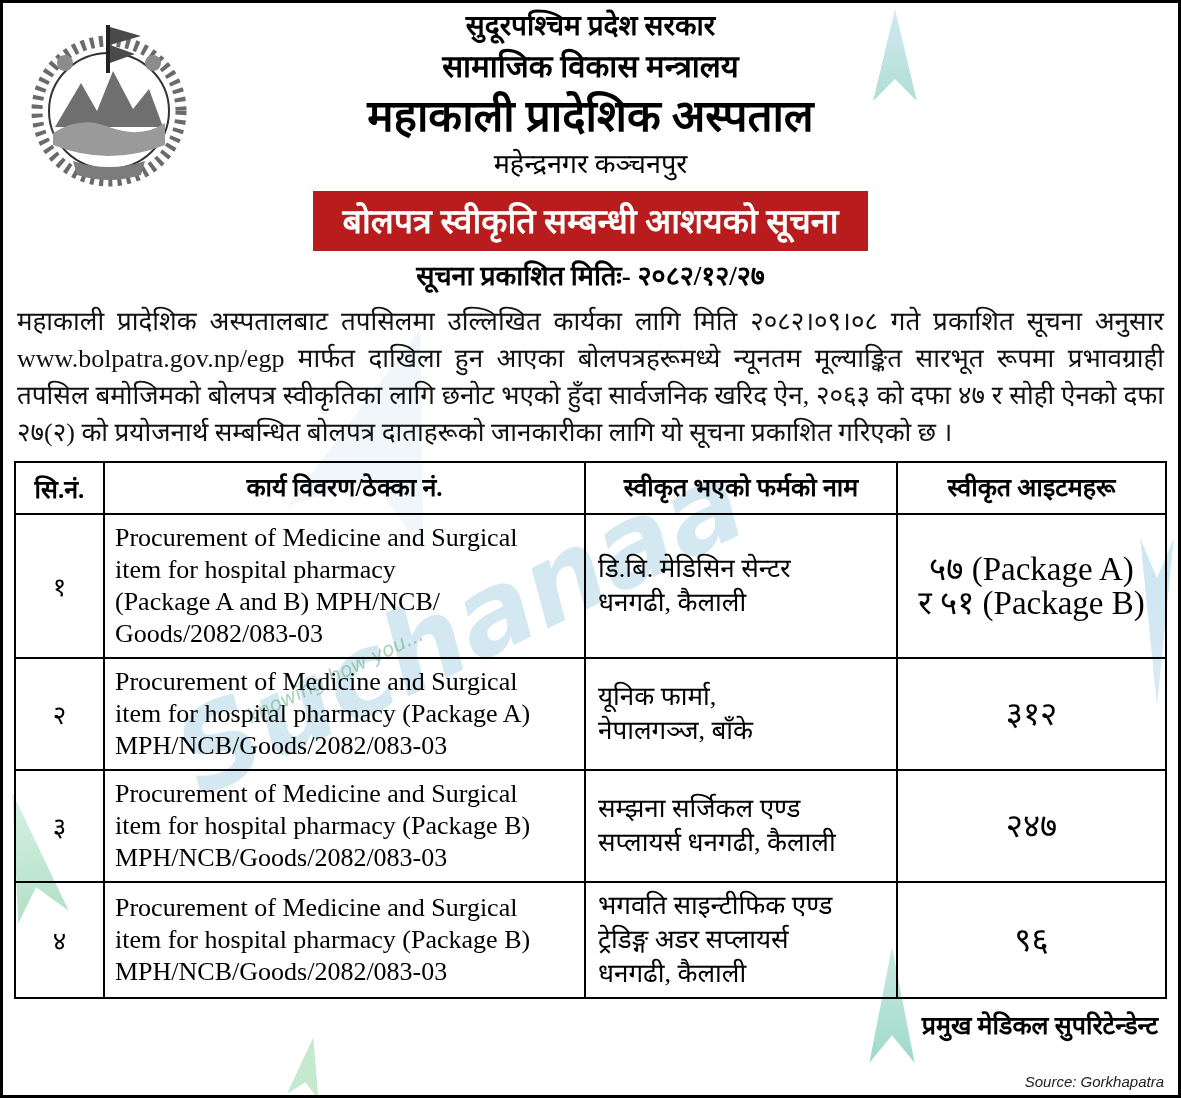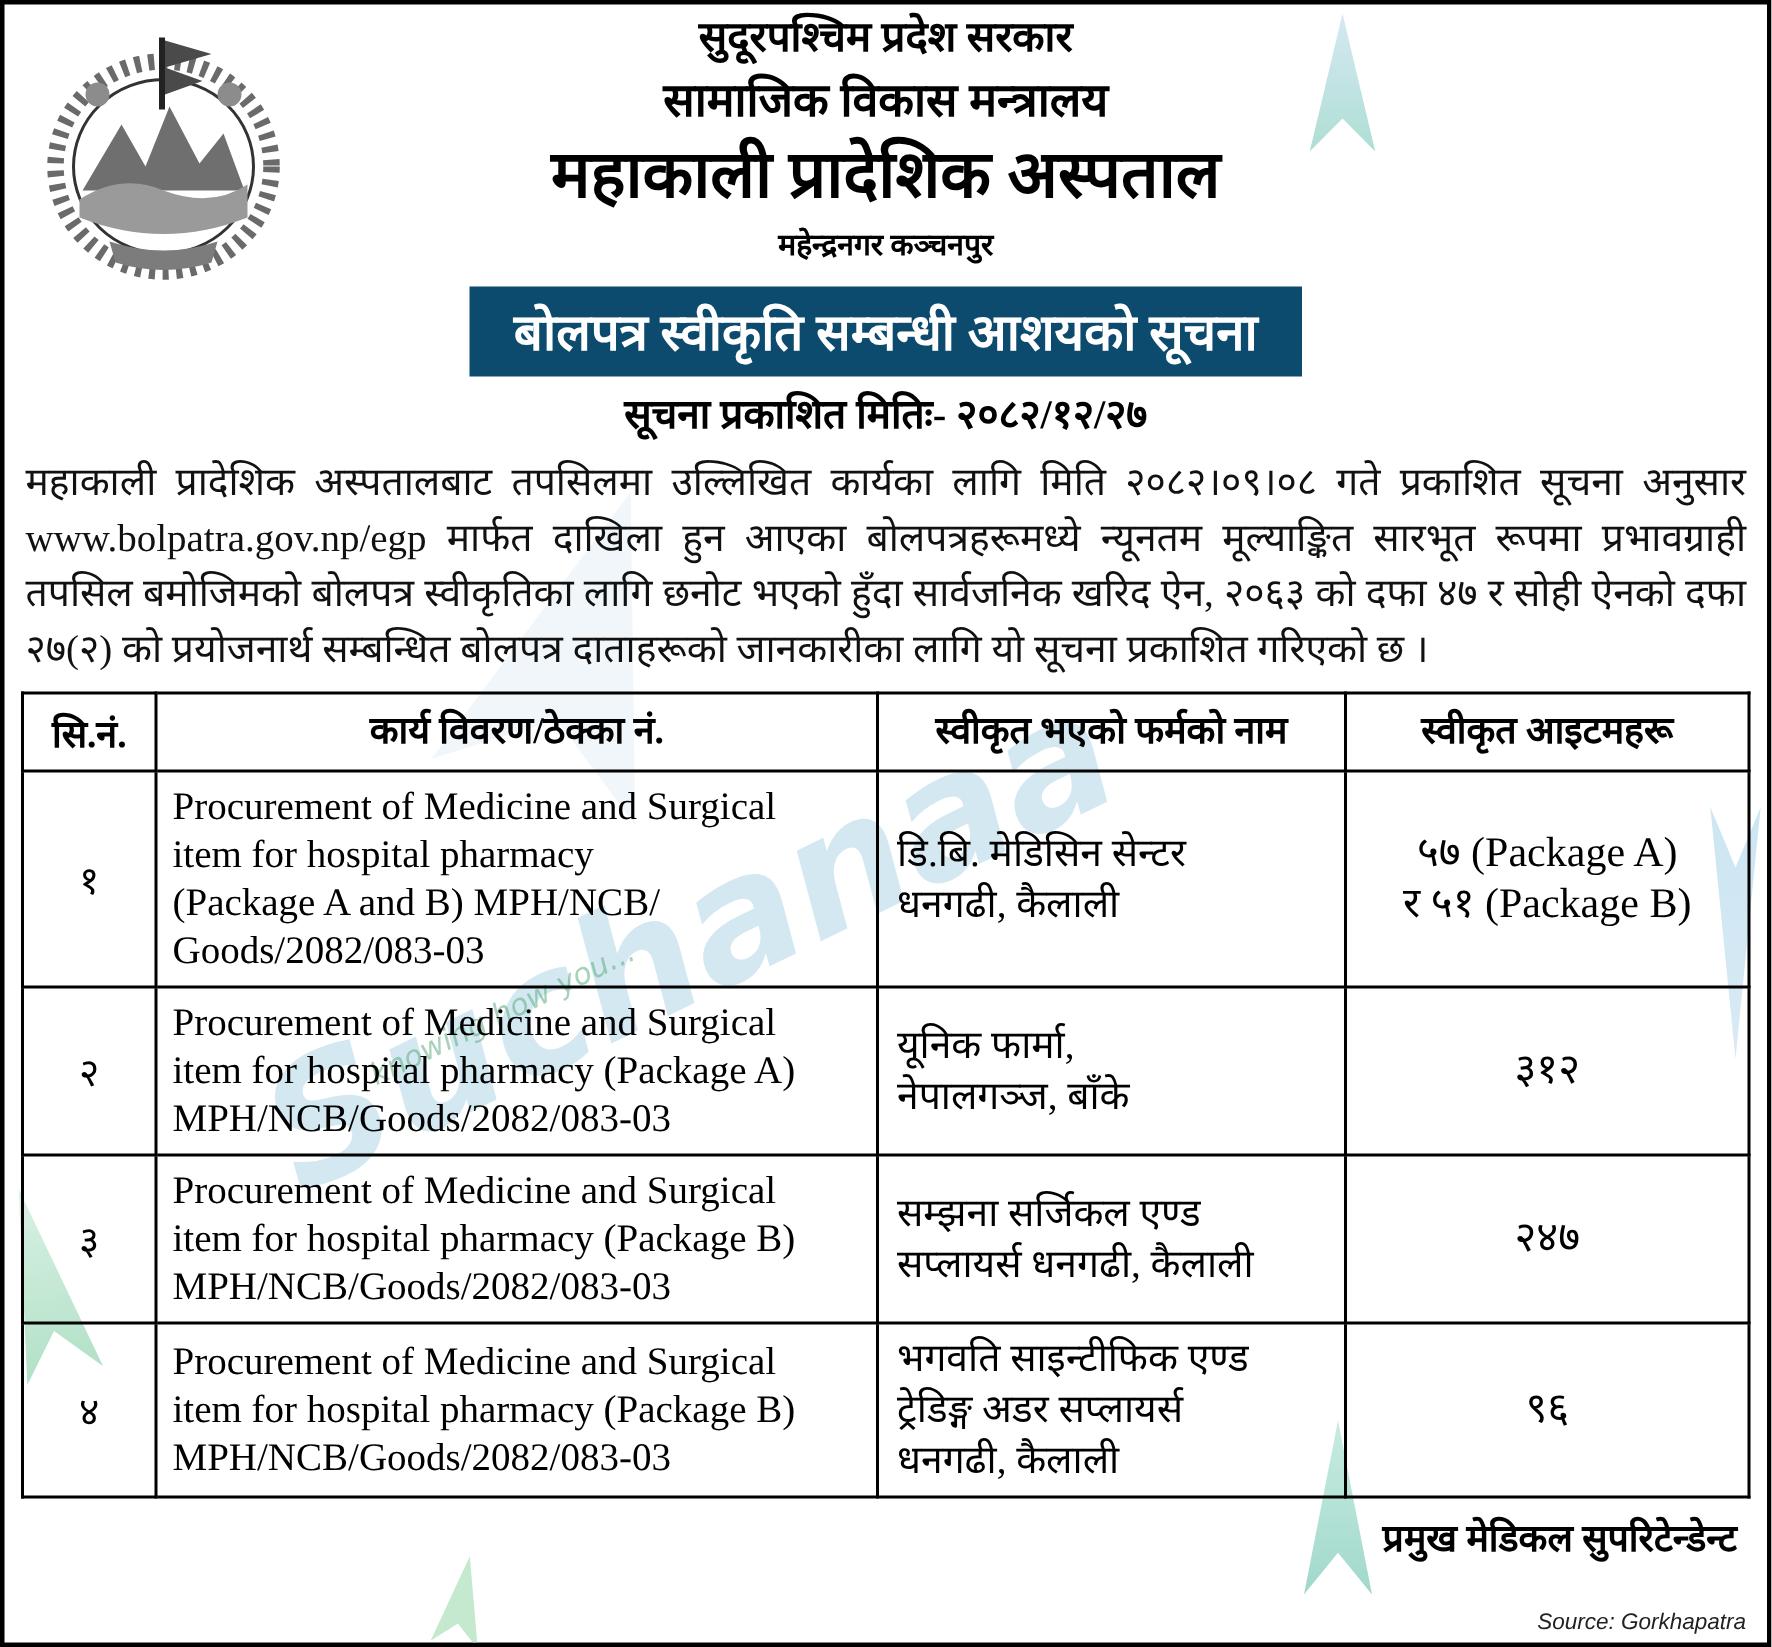--- a/index.html
+++ b/index.html
@@ -46,25 +46,25 @@
   }
 
   
   .logo { position: absolute; left: 26px; top: 8px; width: 160px; height: 176px; }
 
   
   .header { position: relative; text-align: center; padding-top: 4px; }
   .h-gov      { font-size: 28px; font-weight: bold; line-height: 38px; }
   .h-ministry { font-size: 31px; font-weight: bold; line-height: 44px; }
   .h-hospital { font-size: 44px; font-weight: bold; line-height: 56px; }
-  .h-location { font-size: 20px; font-weight: bold; line-height: 38px; }
+  .h-location { font-size: 27px; font-weight: normal; line-height: 38px; }
   .h-banner {
     display: inline-block;
     margin-top: 8px;
-    background: #0c4a6e; color: #fff;
+    background: #b91c1c; color: #fff;
     font-size: 34px; font-weight: bold;
     padding: 6px 30px 8px 30px;
   }
   .h-date { font-size: 27px; font-weight: bold; line-height: 42px; margin-top: 4px; }
 
   
   .notice-body {
     position: relative;
     padding: 6px 14px 0 14px;
     font-size: 26px;
@@ -86,21 +86,21 @@
     vertical-align: middle;
   }
   table.tender th {
     font-size: 25px; font-weight: bold;
     padding: 8px 4px;
     text-align: center;
   }
   .c-sn    { width: 89px;  text-align: center; font-size: 26px; }
   .c-work  { width: 481px; font-family: "Liberation Serif", serif; font-size: 26px; line-height: 32px; padding: 7px 6px 7px 10px; white-space: pre-line; }
   .c-firm  { width: 312px; font-size: 26px; line-height: 34px; padding: 6px 6px 6px 12px; white-space: pre-line; }
-  .c-items { text-align: center; font-size: 28px; line-height: 34px; white-space: pre-line; }
+  .c-items { text-align: center; font-size: 33px; line-height: 34px; white-space: pre-line; }
 
   
   .signature {
     position: relative;
     text-align: right;
     padding: 8px 20px 0 0;
     font-size: 25px; font-weight: bold;
   }
   .credit {
     position: absolute;

